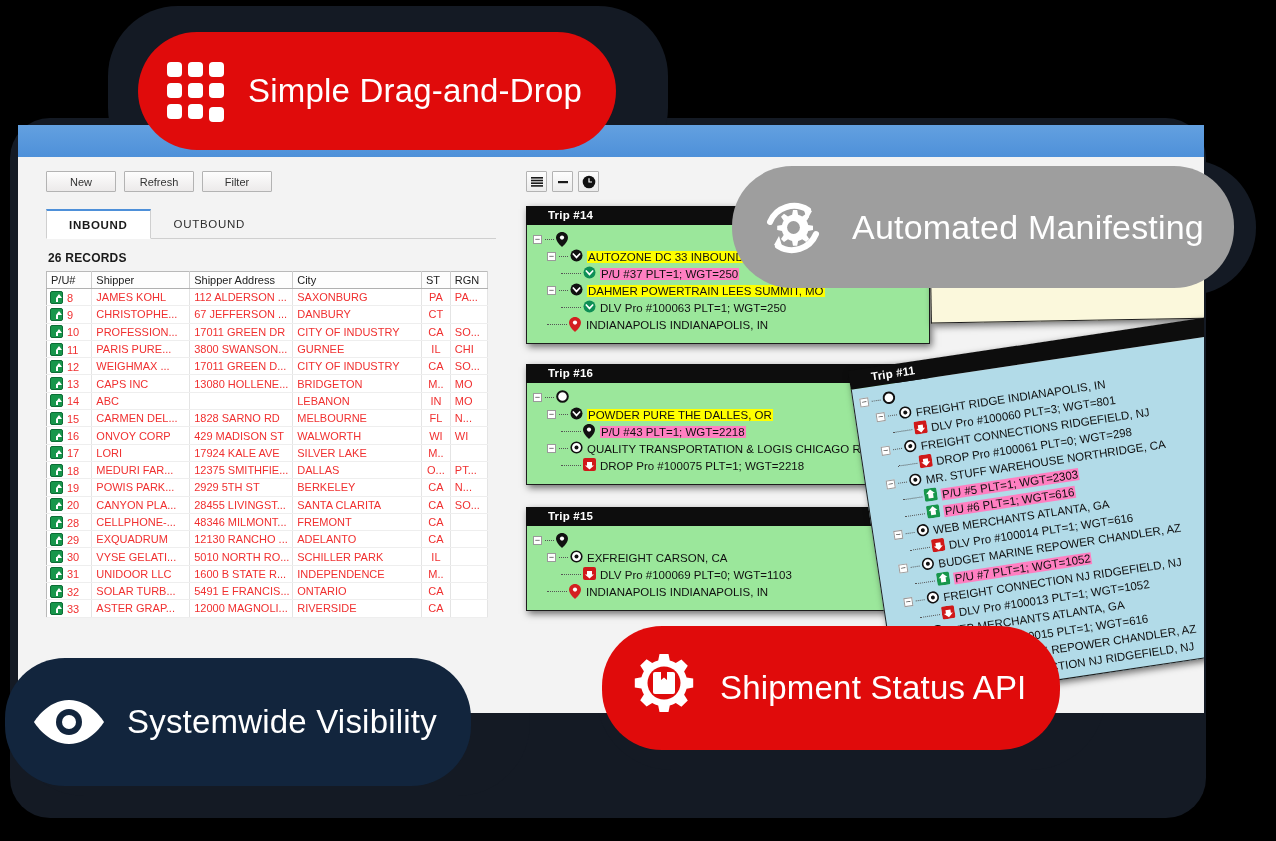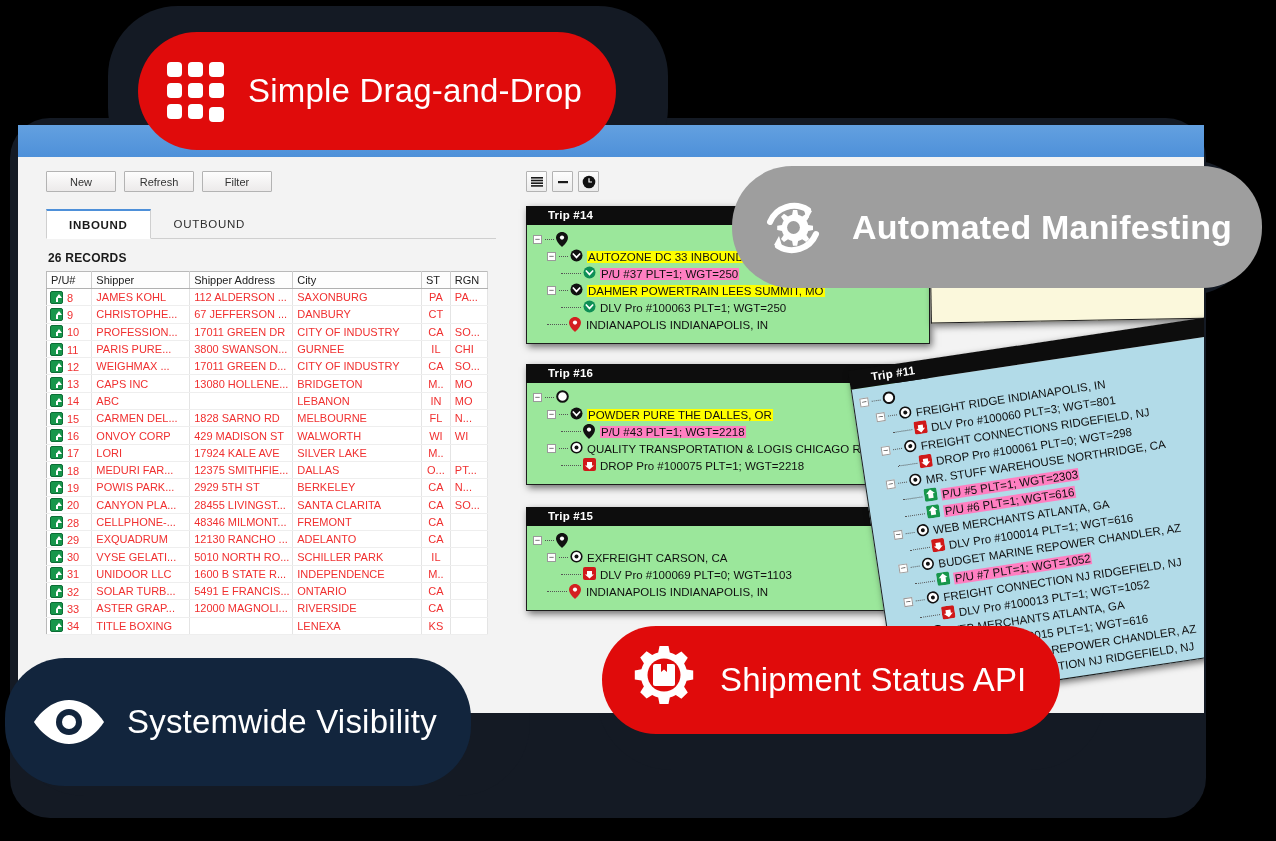--- a/index.html
+++ b/index.html
@@ -133,24 +133,24 @@
 
   
   .pill {
     position:absolute; display:flex; align-items:center; border-radius:60px;
     padding:0 34px 0 26px; color:#fff; white-space:nowrap;
   }
   .pill .ptxt { font-size:31px; font-weight:600; letter-spacing:.2px; }
   .pill .picon { margin-right:20px; display:flex; align-items:center; }
   #pill-drag   { left:138px; top:32px;  height:118px; background:#e00b0b; }
   #pill-auto   { left:732px; top:166px; height:122px; background:#9e9e9e; padding:0 30px 0 22px; }
-  #pill-auto .ptxt { font-size:34px; font-weight:700;}
+  #pill-auto .ptxt { font-size:34px; font-weight:400;}
   #pill-vis    { left:5px;  top:658px; height:128px; background:#12253d; }
   #pill-vis .ptxt { font-size:33px; font-weight:500;}
-  #pill-api    { left:602px; top:626px; height:108px; background:#e00b0b; }
+  #pill-api    { left:602px; top:626px; height:124px; background:#e00b0b; }
   #pill-api .ptxt { font-size:33px; font-weight:500;}
   #pill-drag .ptxt { font-size:33px; font-weight:500;}
 </style>
 </head>
 <body>
 
 <div class="blob" id="blob-window"></div>
 <div class="blob" id="blob-top"></div>
 <div class="blob" id="blob-right"></div>
 <div class="blob" id="blob-bottom-l"></div>
@@ -334,28 +334,20 @@
               <td>ONTARIO</td>
               <td class="c-st">CA</td>
               <td></td>
             </tr>
             <tr>
               <td class="c-pu"><span class="updot"></span><span>33</span></td>
               <td>ASTER GRAP...</td>
               <td>12000 MAGNOLI...</td>
               <td>RIVERSIDE</td>
               <td class="c-st">CA</td>
-              <td></td>
-            </tr>
-            <tr>
-              <td class="c-pu"><span class="updot"></span><span>34</span></td>
-              <td>TITLE BOXING</td>
-              <td></td>
-              <td>LENEXA</td>
-              <td class="c-st">KS</td>
               <td></td>
             </tr>
           </tbody>
       </table>
     </div>
 
     <div id="right-pane">
 
       <div id="right-toolbar">
         <div class="icon-btn">

